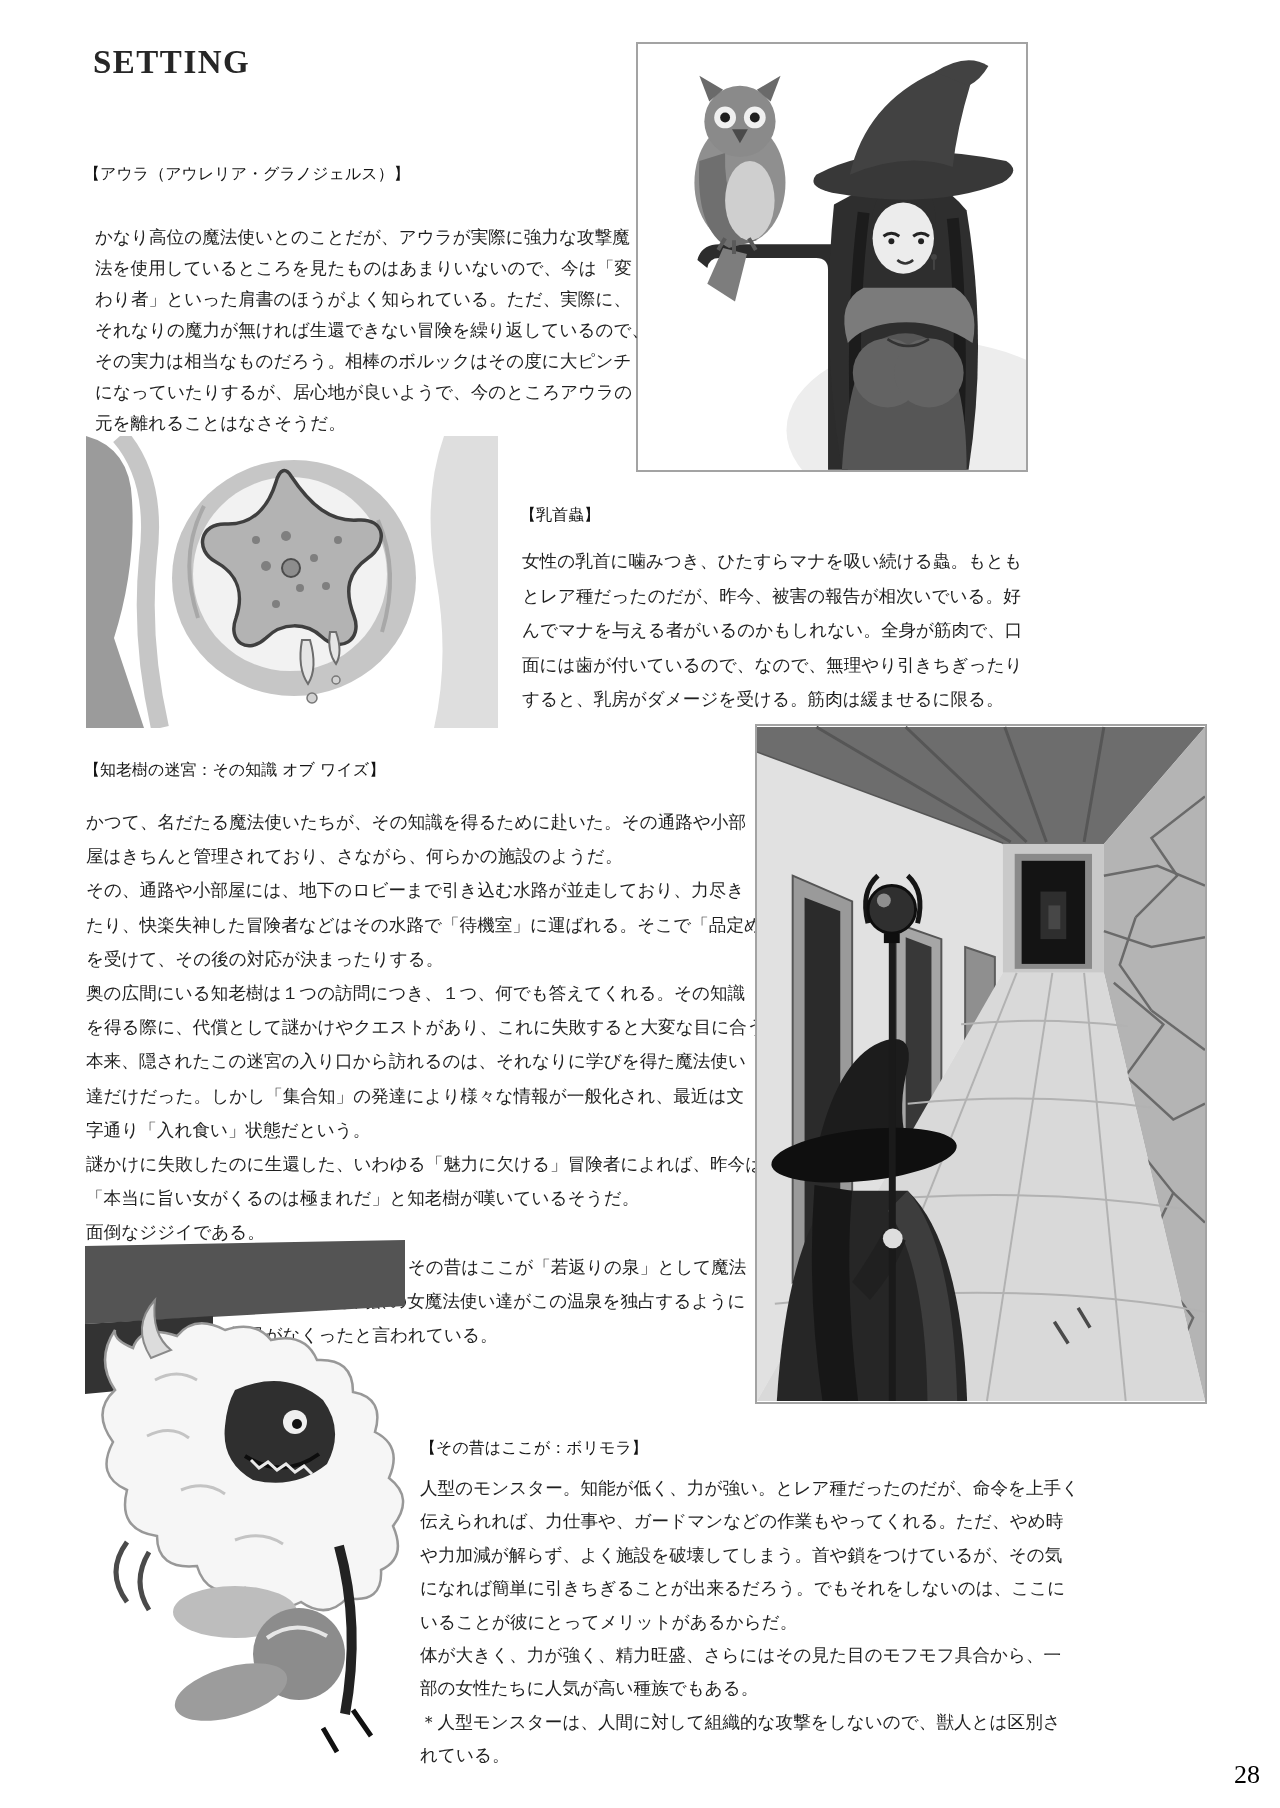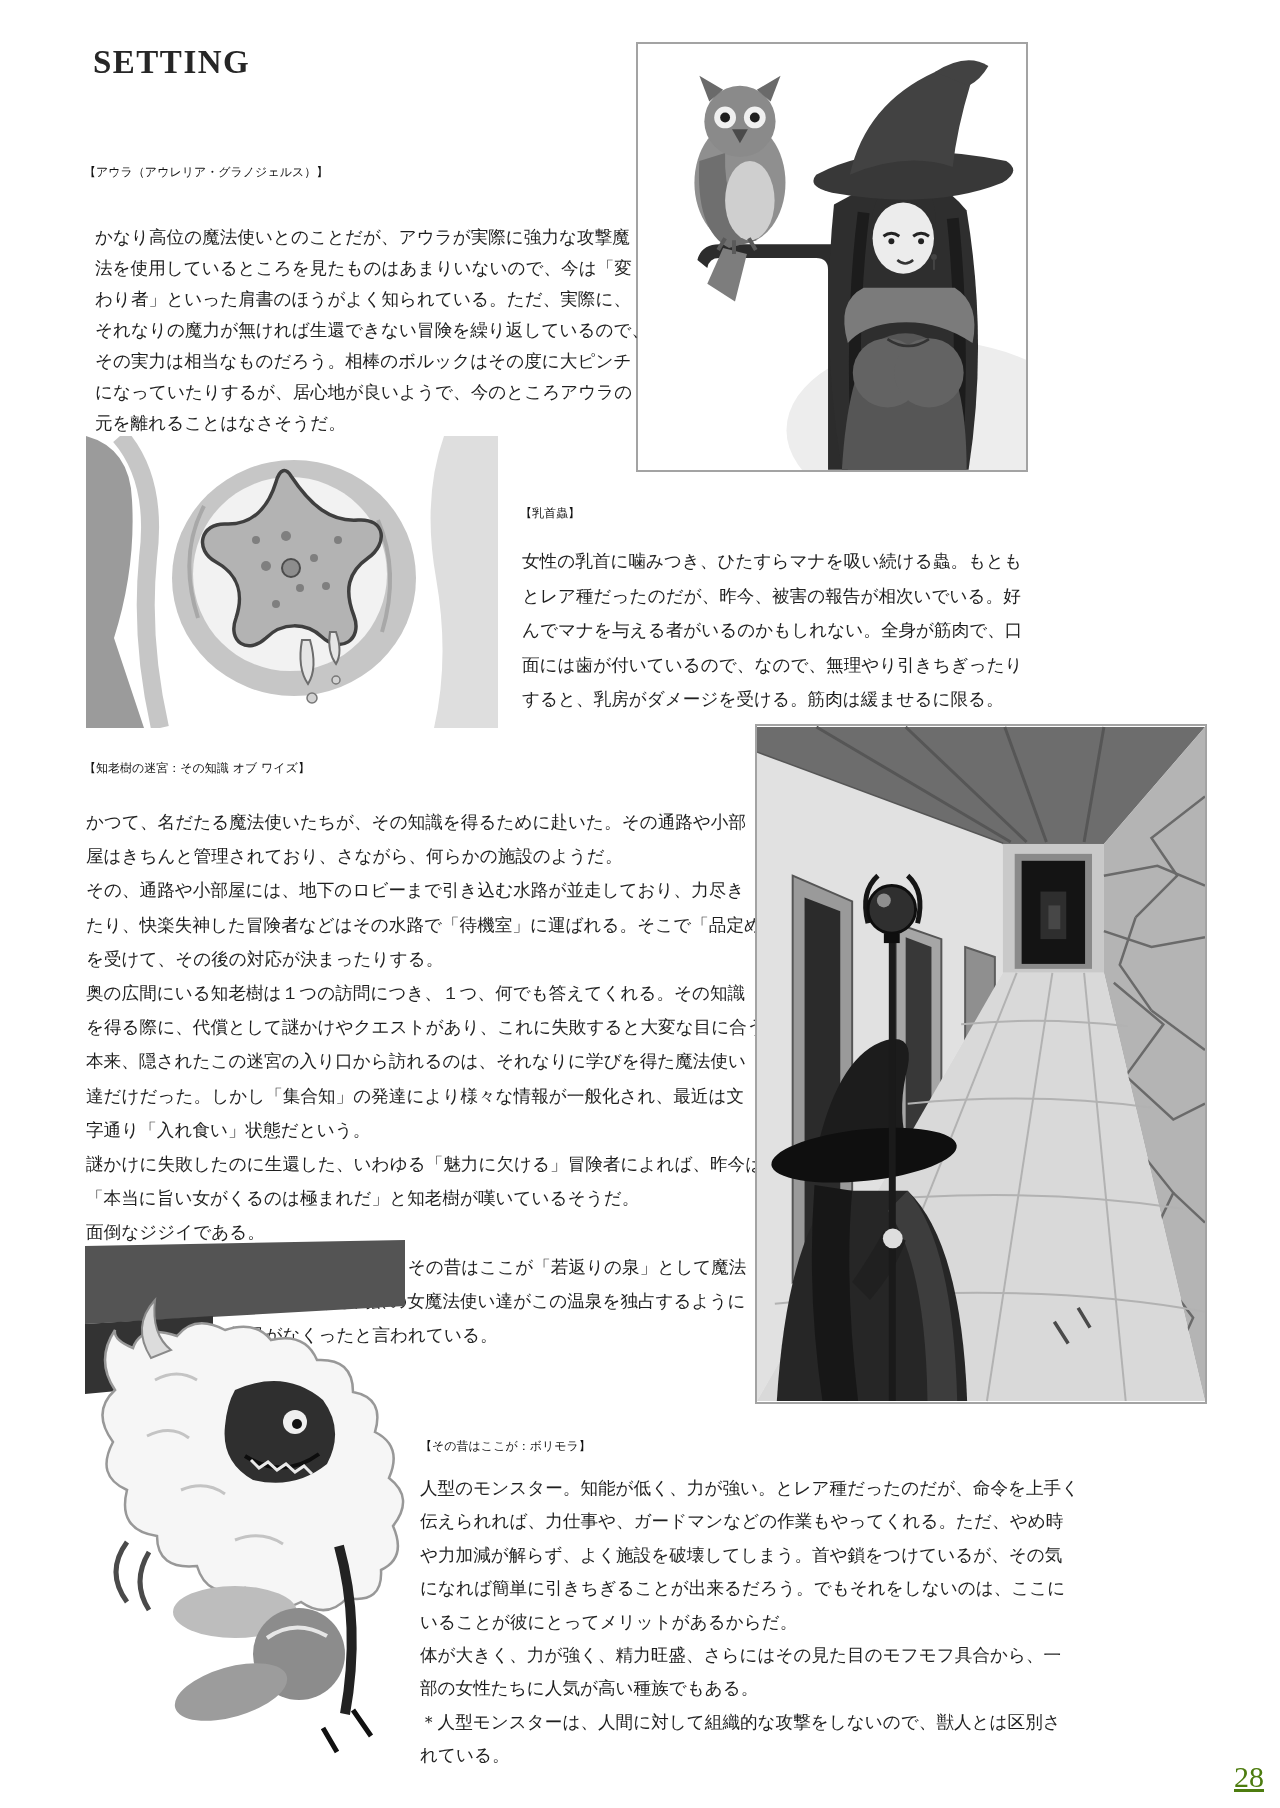--- a/index.html
+++ b/index.html
@@ -6,29 +6,29 @@
   body{
     width:1280px;height:1808px;position:relative;background:#ffffff;
     font-family:"DejaVu Sans",sans-serif;color:#1d1d1d;overflow:hidden;
   }
   .abs{position:absolute;}
   .page-title{
     font-family:"Liberation Serif","DejaVu Serif",serif;
     font-weight:bold;font-size:33px;letter-spacing:1.5px;color:#262626;text-align:center;
   }
   .sec-heading{
-    font-size:12px;color:#141414;white-space:pre;
+    font-size:16px;color:#141414;white-space:pre;
   }
   .jp-body{
     font-size:17.6px;color:#1f1f1f;white-space:pre-line;text-align:left;
   }
   .framed{border:2px solid #a3a3a3;background:#fff;box-sizing:border-box;}
   .page-number{
     font-family:"Liberation Serif","DejaVu Serif",serif;
-    font-size:30px;color:#4d7c0f;text-decoration:underline;
+    font-size:26px;color:#000000;
   }
   figure{margin:0;}
 </style>
 </head>
 <body>
 
 <div class="abs page-title" style="left:93px;top:44px;">SETTING</div>
 
 <figure class="abs framed" style="left:636px;top:42px;width:392px;height:430px;overflow:hidden;">
   <svg width="388" height="426" viewBox="0 0 392 430">

